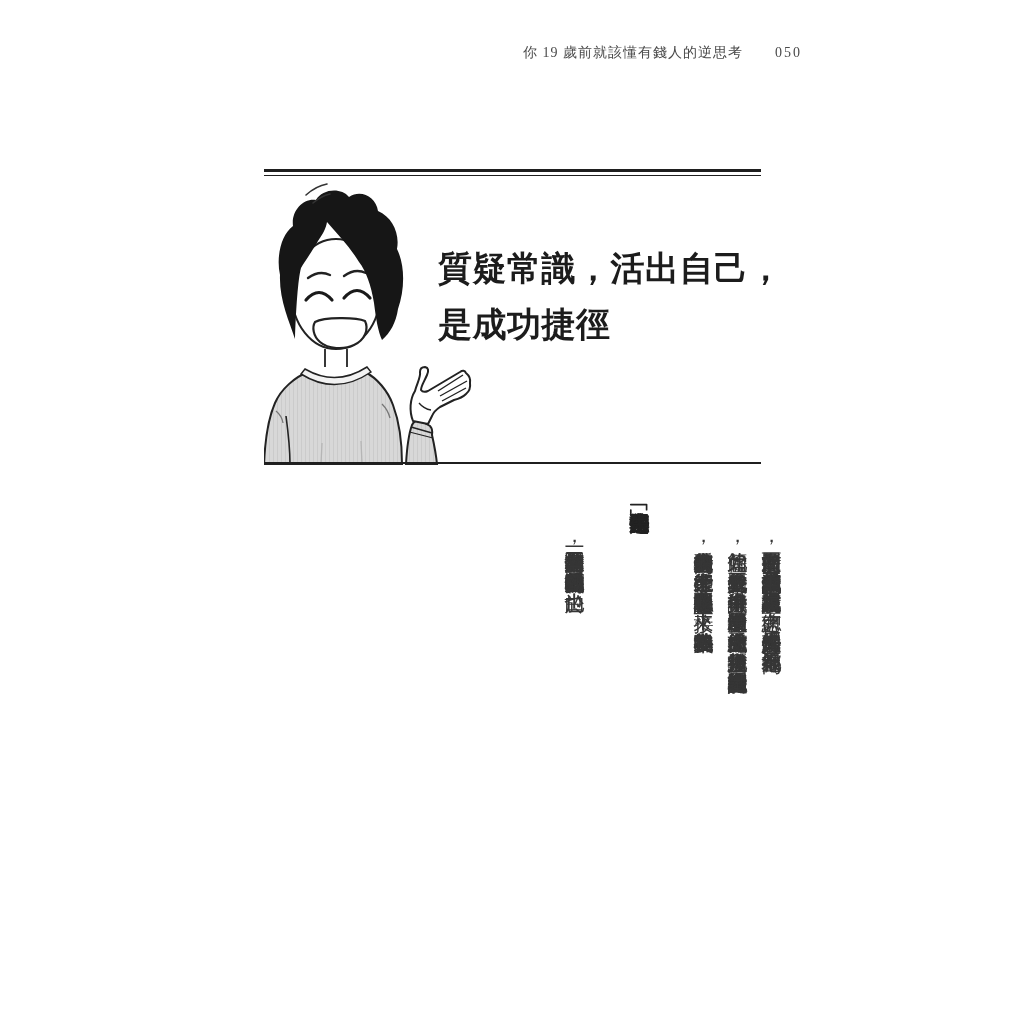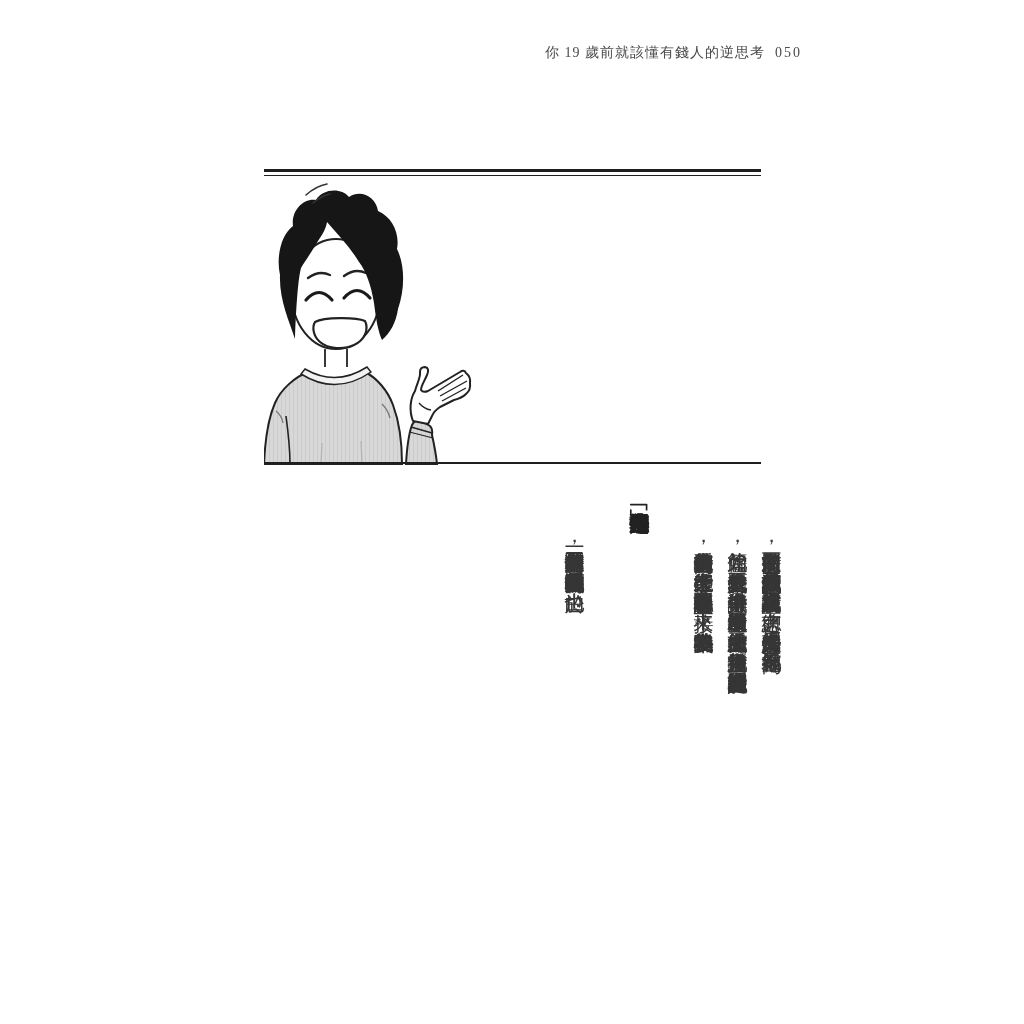--- a/index.html
+++ b/index.html
@@ -5,21 +5,21 @@
   html,body{margin:0;padding:0;background:#ffffff;}
   .page{
     position:relative;width:1024px;height:1024px;background:#ffffff;overflow:hidden;
     font-family:"Liberation Serif","DejaVu Serif",serif;color:#333;
   }
   
   .running-header{
     position:absolute;top:44px;right:222px;
     font-size:14px;letter-spacing:1px;color:#4a4a4a;white-space:nowrap;
   }
-  .running-header .page-num{margin-left:10px;letter-spacing:2px;}
+  .running-header .page-num{margin-left:32px;letter-spacing:2px;}
   
   .rule{position:absolute;left:264px;width:497px;background:#1f1f1f;}
   .rule-top-a{top:169px;height:2.6px;}
   .rule-top-b{top:174.6px;height:1.8px;}
   .rule-bottom{top:462px;height:2.4px;}
   
   .illu{position:absolute;left:264px;top:169px;width:497px;height:296px;}
   
   .chapter-title{
     position:absolute;left:438px;top:241px;margin:0;
@@ -101,20 +101,24 @@
 
     <g>
       <path d="M 31 170 C 25 152, 15 130, 16 106 C 12 88, 17 66, 29 57 C 27 42, 39 29, 52 31 C 58 20, 77 18, 85 28 C 97 20, 112 28, 114 42 C 128 48, 136 64, 133 80 C 141 96, 141 120, 134 140 C 132 154, 126 164, 118 171 C 114 162, 112 150, 110 134 C 107 116, 102 102, 95 93 C 86 78, 74 66, 63 53 C 62 60, 58 66, 54 72 C 47 84, 41 92, 37 99 C 34 110, 32 140, 31 170 Z" fill="#161616"></path>
       <path d="M 42 26 Q 52 17 63 15" fill="none" stroke="#333" stroke-width="1.6" stroke-linecap="round"></path>
       <path d="M 49 34 Q 57 27 66 25" fill="none" stroke="#333" stroke-width="1.6" stroke-linecap="round"></path>
     </g>
   </svg>
 
   <div class="rule rule-bottom"></div>
 
+  <h1 class="chapter-title">
+    <span>質疑常識，活出自己，</span>
+    <span>是成功捷徑</span>
+  </h1>
 
   <main class="body-text">
     <p>如同前面漫畫中所提及，我就讀的是入試偏差值僅需三十五的高中，更不用說在校成績排名還落在吊車尾。總而言之，升大學這件事光是用想的，都很不知天高地厚。</p>
     <p>儘管如此，我也不願意放棄升大學，拚命準備升學考試，即便最後歷經兩次的重考，終究成功考上了立命館大學；其後也如漫畫所描繪，我利用在學期間通過公認會計師的資格考試。</p>
     <p>為什麼像我這種升學高中失利的人，後來卻能考上大學，甚至還取得公認會計師合格證明呢？接下來，我將在本章揭曉其中的奧秘。</p>
     <h2>「逆向學習法」翻轉人生</h2>
     <p>對於一間偏差值僅有三十五的高中，你很容易明白我唸的是縣內數一數二的爛學校，也由於</p>
   </main>
 
 </div>

